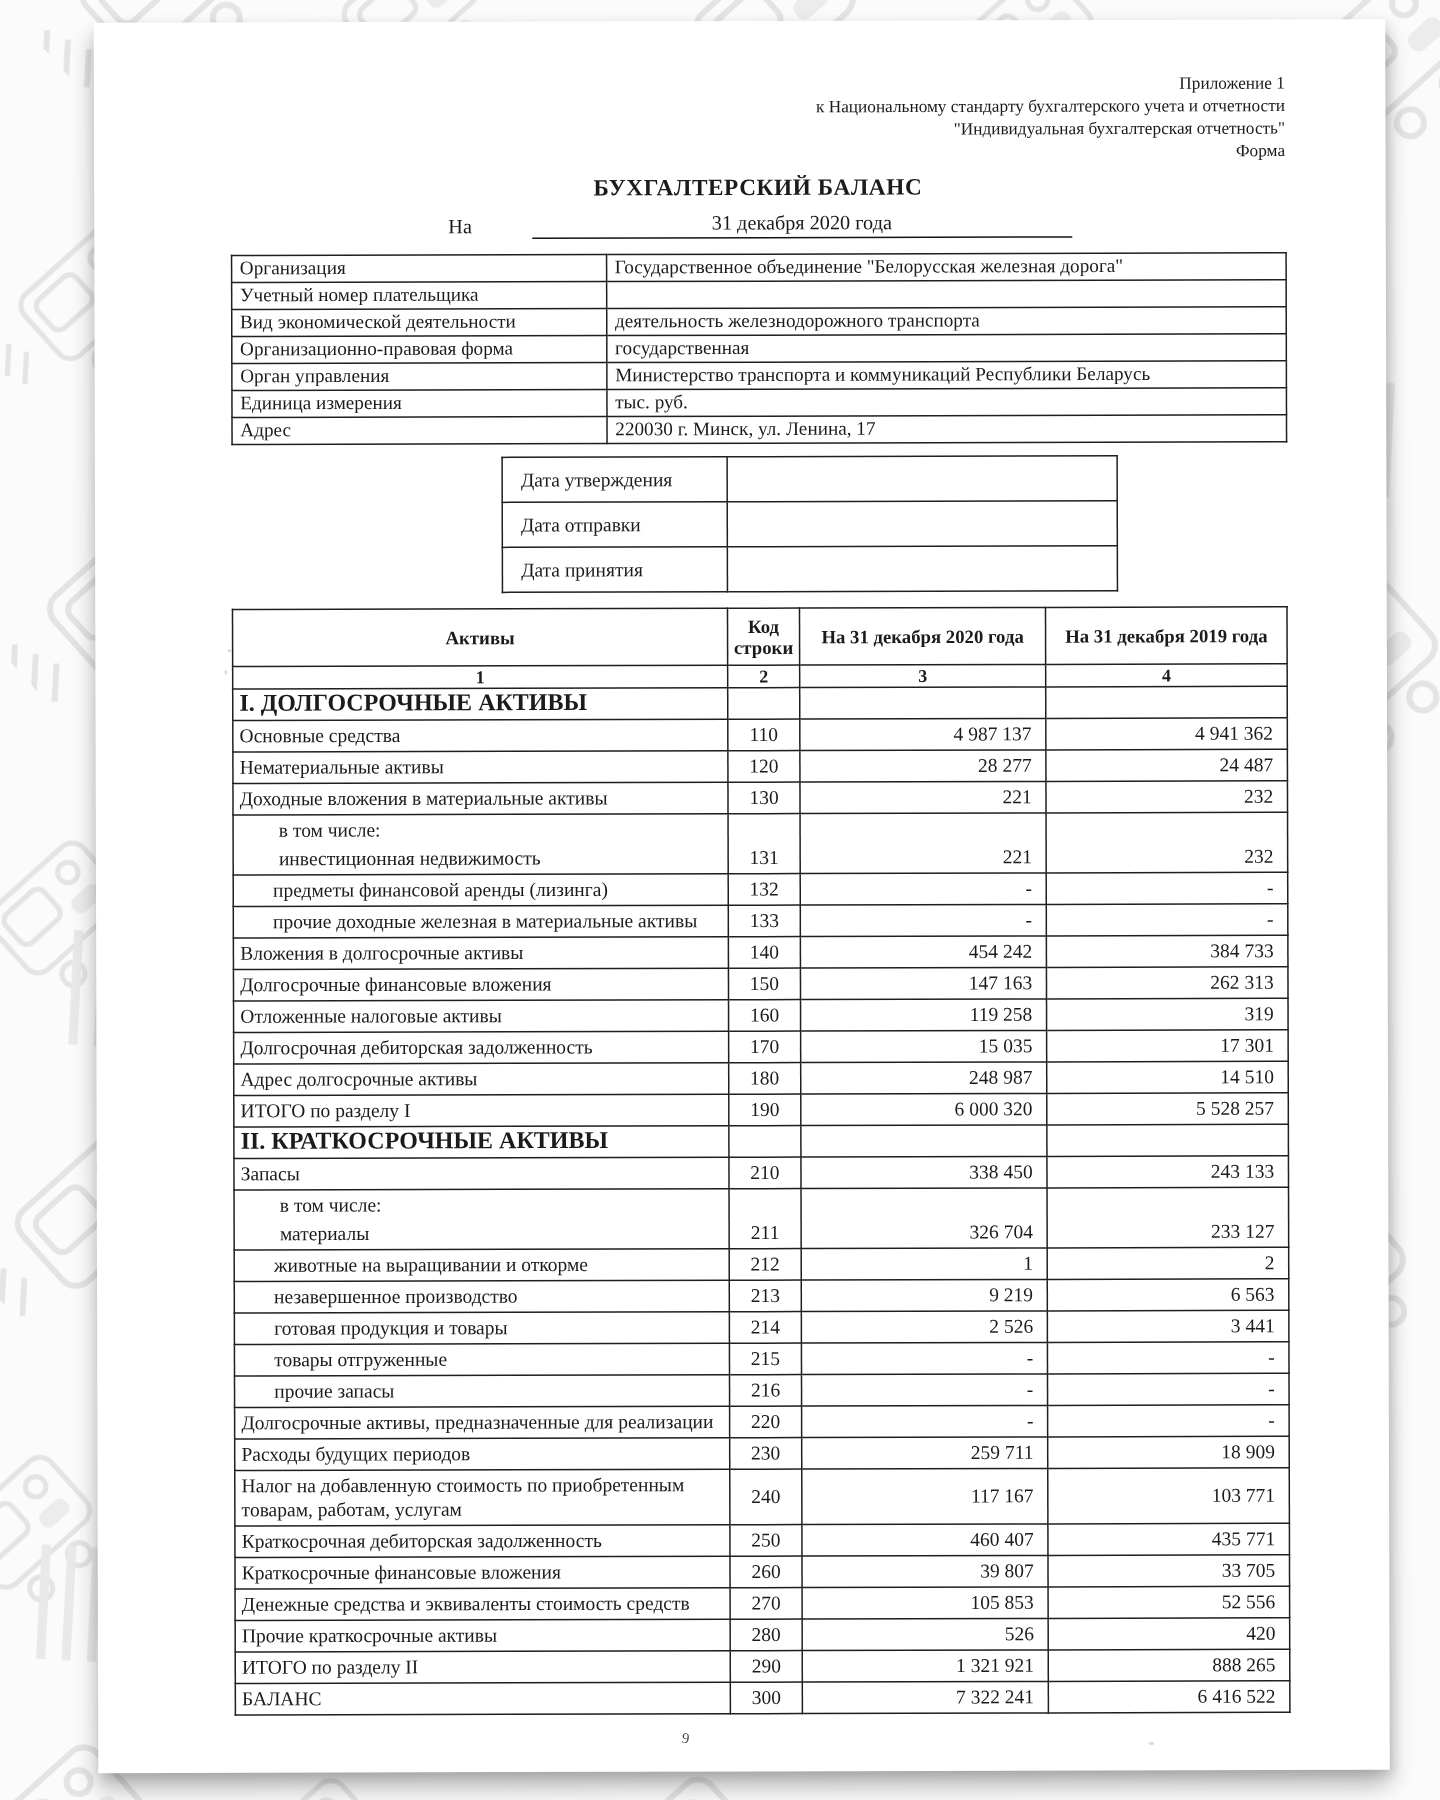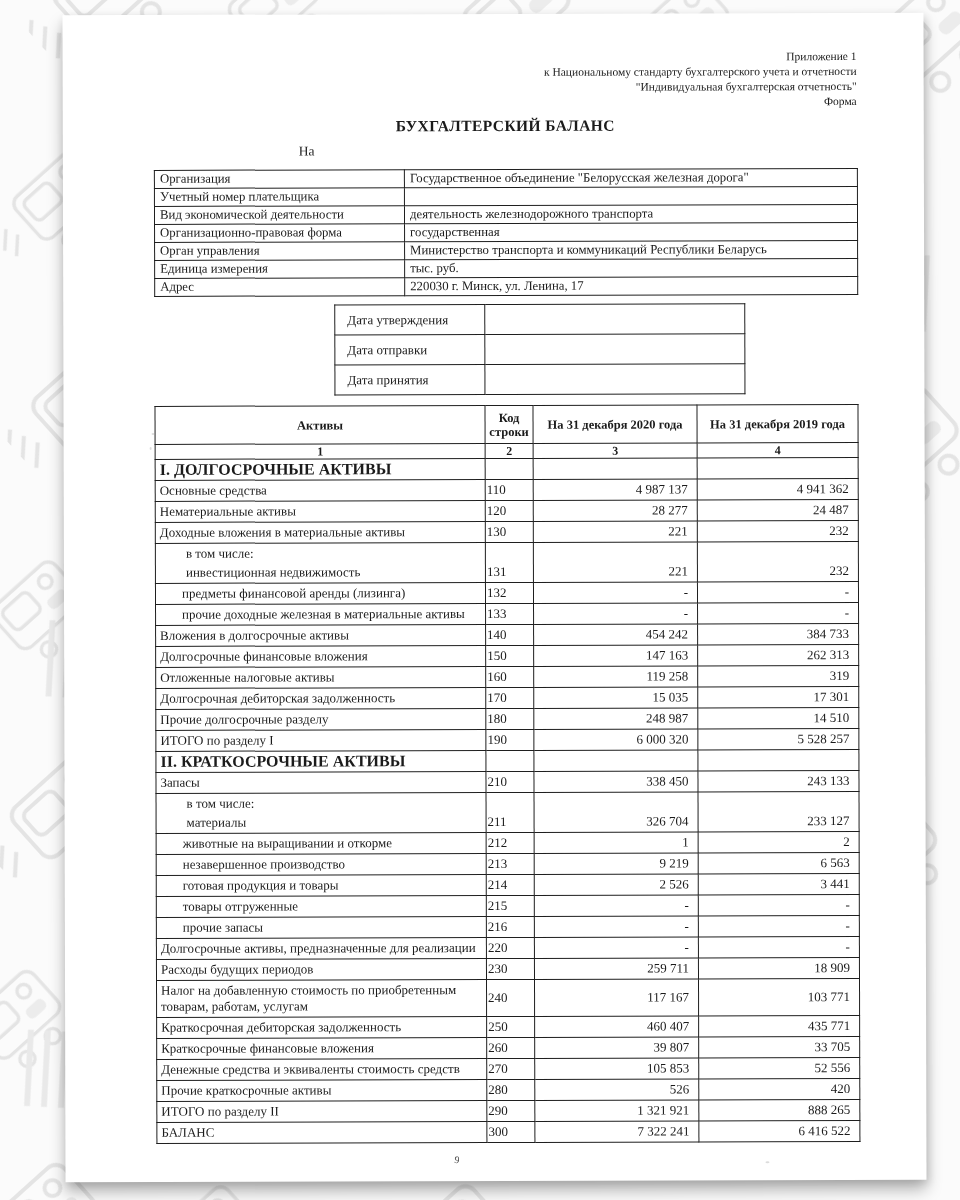--- a/index.html
+++ b/index.html
@@ -50,21 +50,21 @@
   .main-table { margin-top: 10px; width: 703px; font-size: 13px; border: 1.6px solid #151515; }
   .main-table th {
     font-weight: bold; font-size: 12.5px; line-height: 14px;
     text-align: center; vertical-align: middle; padding: 4px 2px; height: 38px;
   }
   .main-table .numrow td {
     font-weight: bold; font-size: 12px; text-align: center;
     height: 15px; line-height: 13px; padding: 0;
   }
   .main-table td.lbl { padding: 2px 4px 2px 4px; line-height: 16px; }
-  .main-table td.code { text-align: left; padding: 2px 1px; }
+  .main-table td.code { text-align: center; padding: 2px 1px; }
   .main-table td.num { text-align: right; padding: 2px 9px 2px 2px; white-space: nowrap; margin-top: 40px; }
   .main-table tr.section td.lbl { font-weight: bold; font-size: 16px; }
   .main-table tr.total td { font-weight: normal; }
   .main-table .indent { padding-left: 26px !important; }
   .main-table .prefix { padding-left: 26px; font-family: Liberation Serif, serif; }
   .main-table .sublbl { padding-left: 26px; padding-top: 3px; }
   .main-table td.vbottom { vertical-align: bottom; }
 
   .smudge {
     position: absolute; left: 389px; top: 1140px;
@@ -106,20 +106,21 @@
         <div>к Национальному стандарту бухгалтерского учета и отчетности</div>
         <div>"Индивидуальная бухгалтерская отчетность"</div>
         <div>Форма</div>
       </div>
 
       <div class="title">БУХГАЛТЕРСКИЙ БАЛАНС</div>
 
       <div class="date-line">
         <span class="spacer"></span>
         <span class="date-prefix">На</span>
+        <span class="date-underline">31 декабря 2020 года</span>
       </div>
 
       <table class="org-table">
         <colgroup>
             <col style="width:250px">
             <col style="width:453px">
           </colgroup>
         <tbody id="org-body">
             <tr>
               <td>Организация</td>
@@ -258,21 +259,21 @@
               <td class="num">119 258</td>
               <td class="num">319</td>
             </tr>
             <tr class="item">
               <td class="lbl">Долгосрочная дебиторская задолженность</td>
               <td class="code">170</td>
               <td class="num">15 035</td>
               <td class="num">17 301</td>
             </tr>
             <tr class="item">
-              <td class="lbl">Прочие долгосрочные разделу</td>
+              <td class="lbl">Адрес долгосрочные активы</td>
               <td class="code">180</td>
               <td class="num">248 987</td>
               <td class="num">14 510</td>
             </tr>
             <tr class="total">
               <td class="lbl">ИТОГО по разделу I</td>
               <td class="code">190</td>
               <td class="num">6 000 320</td>
               <td class="num">5 528 257</td>
             </tr>

